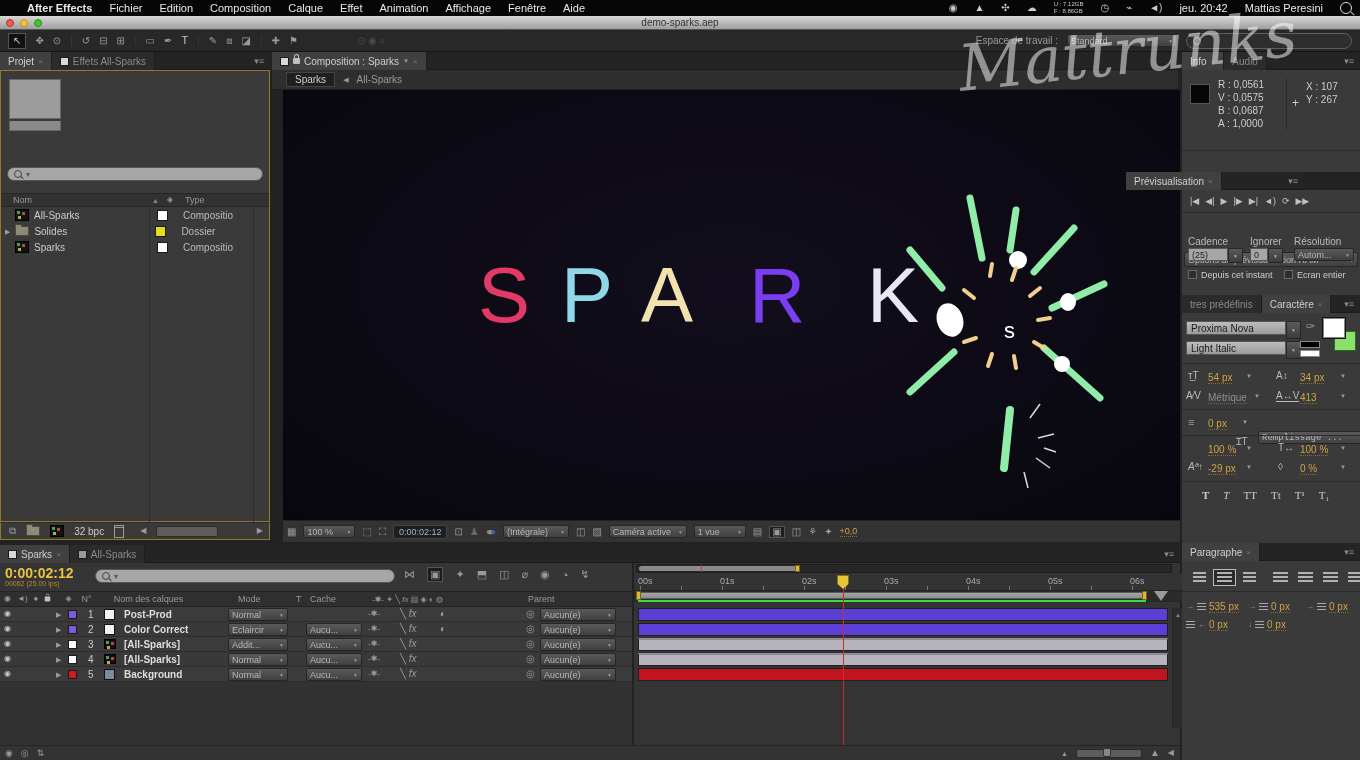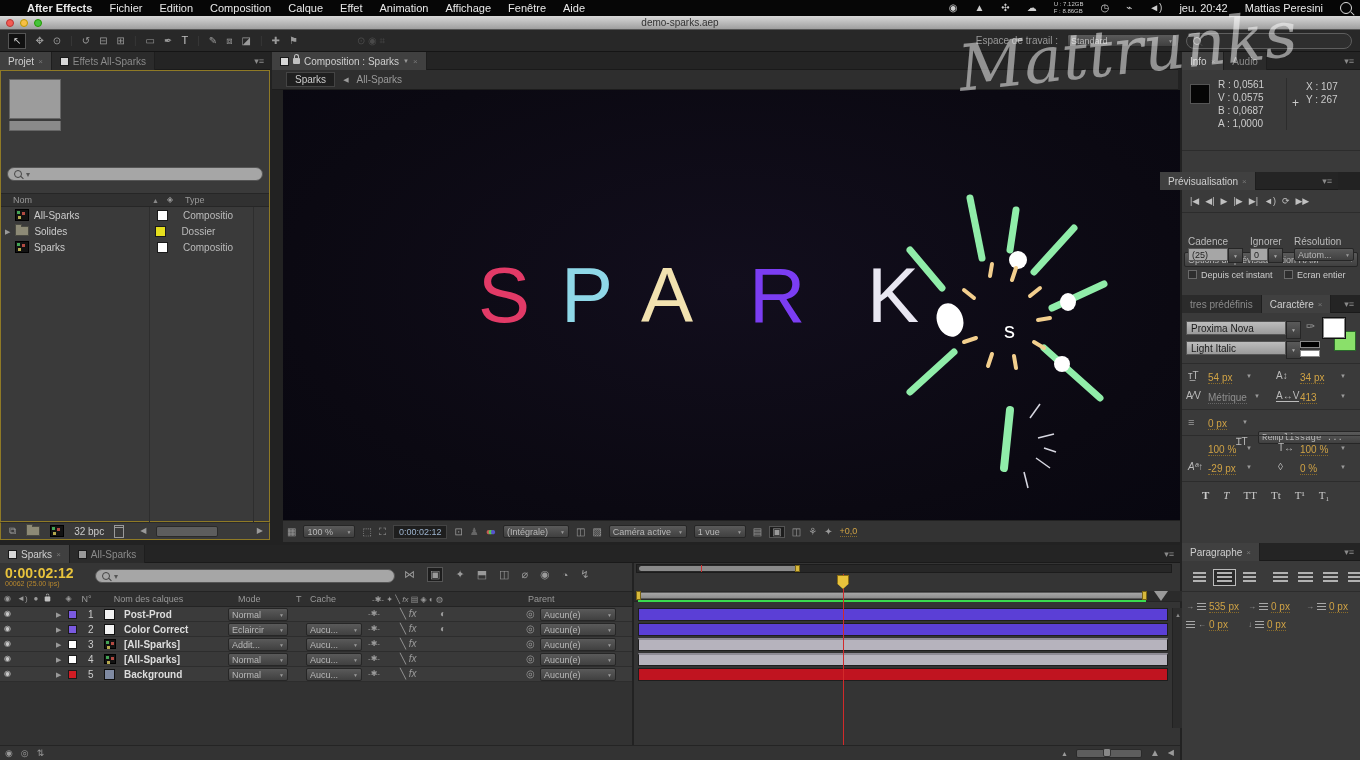--- a/index.html
+++ b/index.html
@@ -285,21 +285,21 @@
     </div>
     <div class="abs" style="left:104px;top:8px;width:1px;height:52px;background:#2c2c2c;"></div>
     <span class="abs" style="left:110px;top:26px;color:#ccc;font-size:12px;">+</span>
     <div class="abs" style="left:124px;top:10px;color:#ccc;font-size:10px;line-height:13px;">
       <div>X : 107</div>
       <div>Y : 267</div>
     </div>
     <div class="abs" style="left:0;top:80px;width:178px;height:1px;background:#2c2c2c;"></div>
   </div>
 
-  <div class="abs tstrip" style="left:1160px;top:172px;width:178px;height:18px;gap:15px;">
+  <div class="abs tstrip" style="left:1126px;top:172px;width:178px;height:18px;gap:15px;">
     <div class="tab on">
         <span>Prévisualisation</span>
         <span class="tabx">×</span>
       </div>
     <span class="hmb">▾≡</span>
   </div>
   <div class="abs pbody" style="left:1182px;top:190px;width:178px;height:105px;">
     <div class="row" style="height:22px;gap:6px;padding:0 8px;color:#c0c0c0;font-size:9px;border-bottom:1px solid #2c2c2c;">
       <span>|◀</span>
       <span>◀|</span>
@@ -615,20 +615,30 @@
     <div class="abs" style="left:0;top:119px;width:632px;height:63px;background:#323232;"></div>
 
     <div class="abs" style="left:632px;top:0;width:548px;height:182px;background:#343434;border-left:2px solid #222;">
 
       <div class="abs" style="left:2px;top:1px;width:536px;height:9px;background:#272727;border:1px solid #1c1c1c;">
         <div class="abs" style="left:2px;top:1px;width:158px;height:5px;background:#8a8a8a;border-radius:3px;"></div>
         <span class="abs" style="left:158px;top:0;width:5px;height:7px;background:#d8b93c;border:1px solid #7a6414;"></span>
         <span class="abs" style="left:64px;top:0;width:1px;height:7px;background:#d03030;"></span>
       </div>
 
+      <div class="abs" style="left:0;top:11px;width:548px;height:17px;background:#333;border-bottom:1px solid #242424;color:#aaa;font-size:9px;">
+        <span class="abs" style="left:4px;top:2px;">00s</span>
+        <span class="abs" style="left:86px;top:2px;">01s</span>
+        <span class="abs" style="left:168px;top:2px;">02s</span>
+        <span class="abs" style="left:250px;top:2px;">03s</span>
+        <span class="abs" style="left:332px;top:2px;">04s</span>
+        <span class="abs" style="left:414px;top:2px;">05s</span>
+        <span class="abs" style="left:496px;top:2px;">06s</span>
+        <div class="abs" style="left:6px;bottom:0;width:520px;height:4px;background:repeating-linear-gradient(90deg,#777 0 1px,transparent 1px 41px);"></div>
+      </div>
 
       <div class="abs" style="left:0;top:28px;width:548px;height:11px;background:#2b2b2b;border-bottom:1px solid #242424;">
         <div class="abs" style="left:4px;top:1px;width:508px;height:7px;background:linear-gradient(#a6a6a6,#8e8e8e);border:1px solid #5a5a5a;"></div>
         <span class="abs" style="left:2px;top:0;width:5px;height:9px;background:#d8b93c;border:1px solid #7a6414;"></span>
         <span class="abs" style="left:508px;top:0;width:5px;height:9px;background:#d8b93c;border:1px solid #7a6414;"></span>
         <div class="abs" style="left:4px;top:9px;width:508px;height:2px;background:#3adb4e;"></div>
         <span class="abs" style="left:520px;top:0;width:0;height:0;border-left:7px solid transparent;border-right:7px solid transparent;border-top:10px solid #9a9a9a;"></span>
       </div>
 
       <div class="abs" style="left: 4px; top: 45px; width: 530px; height: 13px; border: 1px solid rgb(30, 30, 30); background-color: rgb(91, 63, 214);"></div>

